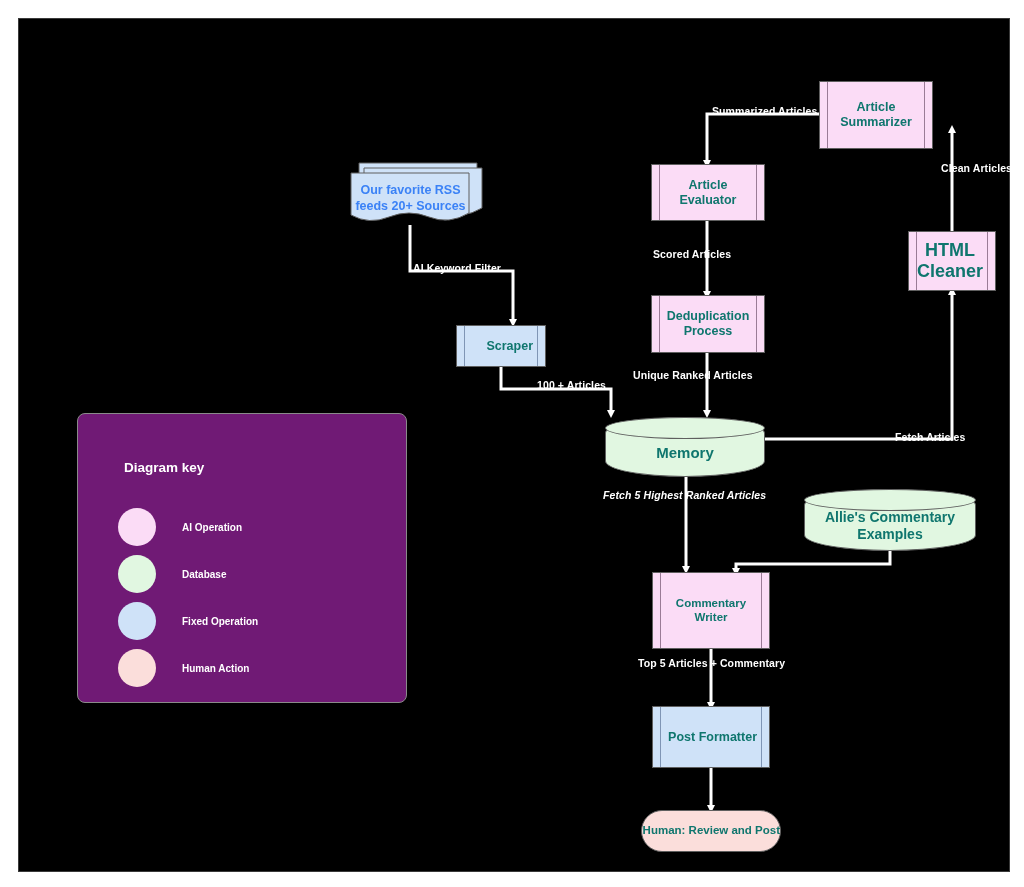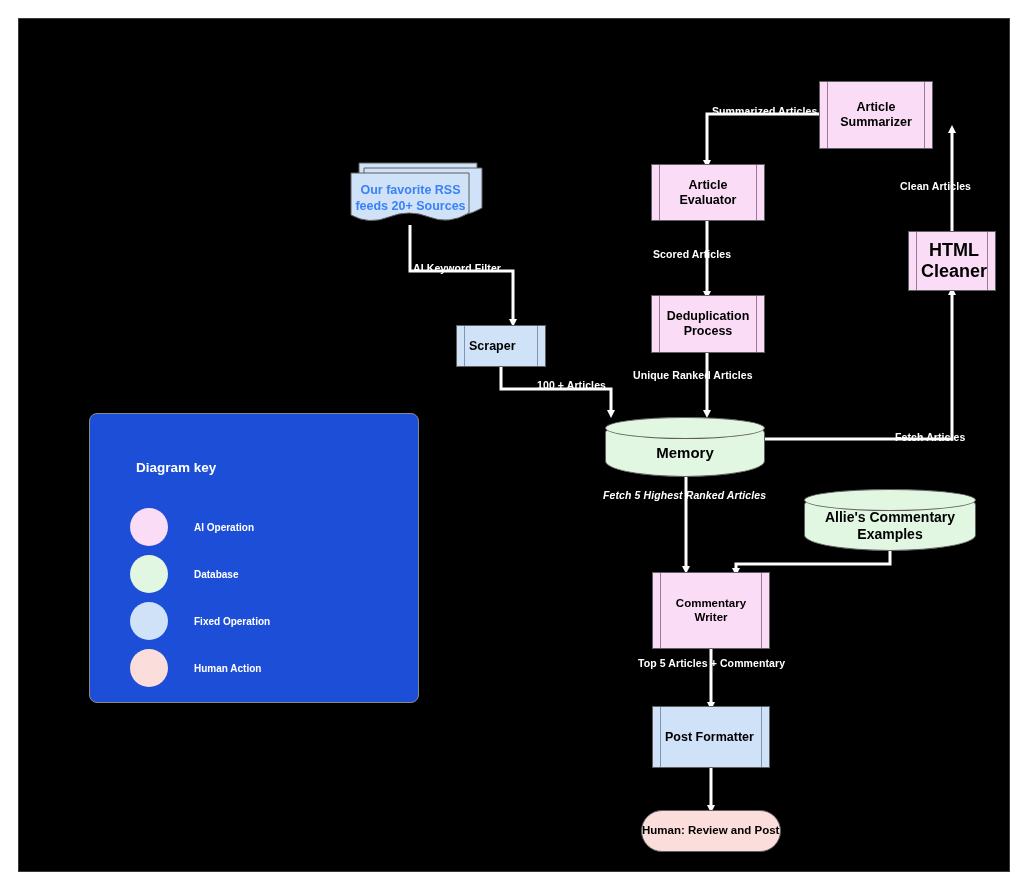--- a/index.html
+++ b/index.html
@@ -1,18 +1,18 @@
 <!DOCTYPE html>
 <html><head>
 <meta charset="utf-8">
 <style>
   html,body{margin:0;padding:0;background:#ffffff;}
   body{width:1024px;height:887px;overflow:hidden;font-family:"Liberation Sans",sans-serif;}
   #canvas{position:absolute;left:18px;top:18px;width:990px;height:852px;background:#000000;border:1px solid #3a3a3a;}
-  .node{position:absolute;box-sizing:border-box;display:flex;align-items:center;justify-content:flex-start;text-align:center;color:#000000;font-weight:bold;line-height:1.18;}
+  .node{position:absolute;box-sizing:border-box;display:flex;align-items:center;justify-content:flex-end;text-align:center;color:#0f766e;font-weight:bold;line-height:1.18;}
   
   .proc{border:1px solid #5f5f5f;}
   .proc .bar{position:absolute;top:0;bottom:0;width:1px;background:#9a7b96;}
   .proc.blue .bar{background:#7f95b5;}
   .proc .bl{left:7px;} .proc .br{right:7px;}
   .proc .lbl{position:relative;z-index:2;padding:0 12px;}
   .pink{background:#fbdcf6;}
   .blue{background:#cfe2f8;}
   
   .cyl{border:1px solid #5f5f5f;border-radius:50%/16px;background:#e1f7e1;}
@@ -21,21 +21,21 @@
   
   .pill{background:#fbdedb;border:1px solid #5f5f5f;border-radius:999px;}
   
   .docs{position:absolute;}
   .docs svg{position:absolute;left:0;top:0;}
   .docs .lbl{position:absolute;z-index:4;left:14px;right:4px;top:24px;text-align:center;color:#3b82f6;font-weight:bold;font-size:12.5px;line-height:1.25;}
   
   #edges{position:absolute;left:0;top:0;width:990px;height:852px;}
   .elabel{position:absolute;color:#ffffff;font-weight:bold;font-size:10.5px;white-space:nowrap;z-index:5;letter-spacing:.1px;}
   
-  #legend{position:absolute;border:1px solid #8a8a8a;border-radius:8px;background:#1d4ed8;box-sizing:border-box;margin-left:12px;}
+  #legend{position:absolute;border:1px solid #8a8a8a;border-radius:8px;background:#701a75;box-sizing:border-box;}
   #legend .title{position:absolute;left:46px;top:46px;color:#fff;font-weight:bold;font-size:13.5px;}
   .lgrow{position:absolute;left:40px;display:flex;align-items:center;gap:26px;}
   .lgdot{width:38px;height:38px;border-radius:50%;}
   .lgtxt{color:#fff;font-weight:bold;font-size:10px;white-space:nowrap;}
 </style>
 </head>
 <body>
 
 <div id="canvas">
 
@@ -69,21 +69,21 @@
 
       <path d="M 692,749 L 692,790"></path>
     </g>
   </svg>
 
   <div class="elabel" style="left:394px;top:243px;">AI Keyword  Filter</div>
   <div class="elabel" style="left:518px;top:360px;">100 + Articles</div>
   <div class="elabel" style="left:693px;top:86px;">Summarized Articles</div>
   <div class="elabel" style="left:634px;top:229px;">Scored Articles</div>
   <div class="elabel" style="left:614px;top:350px;">Unique Ranked Articles</div>
-  <div class="elabel" style="left:881px;top:143px;margin-top:18px;">Clean Articles</div>
+  <div class="elabel" style="left:922px;top:143px;">Clean Articles</div>
   <div class="elabel" style="left:876px;top:412px;">Fetch Articles</div>
   <div class="elabel" style="left:584px;top:470px;font-style:italic;">Fetch 5 Highest Ranked Articles</div>
   <div class="elabel" style="left:619px;top:638px;">Top 5 Articles + Commentary</div>
 
   <div class="docs" style="left:330px;top:140px;width:135px;height:68px;">
     <svg width="135" height="68" viewBox="0 0 135 68">
       <path d="M10,4 H128 V44 Q108,56 88,48 Q68,40 48,48 Q28,56 10,46 Z" fill="#cfe2f8" stroke="#5f5f5f" stroke-width="1"></path>
       <path d="M15,9 H133 V49 Q113,61 93,53 Q73,45 53,53 Q33,61 15,51 Z" fill="#cfe2f8" stroke="#5f5f5f" stroke-width="1"></path>
       <path d="M2,14 H120 V54 Q100,66 80,58 Q60,50 40,58 Q20,66 2,56 Z" fill="#cfe2f8" stroke="#5f5f5f" stroke-width="1"></path>
     </svg>

